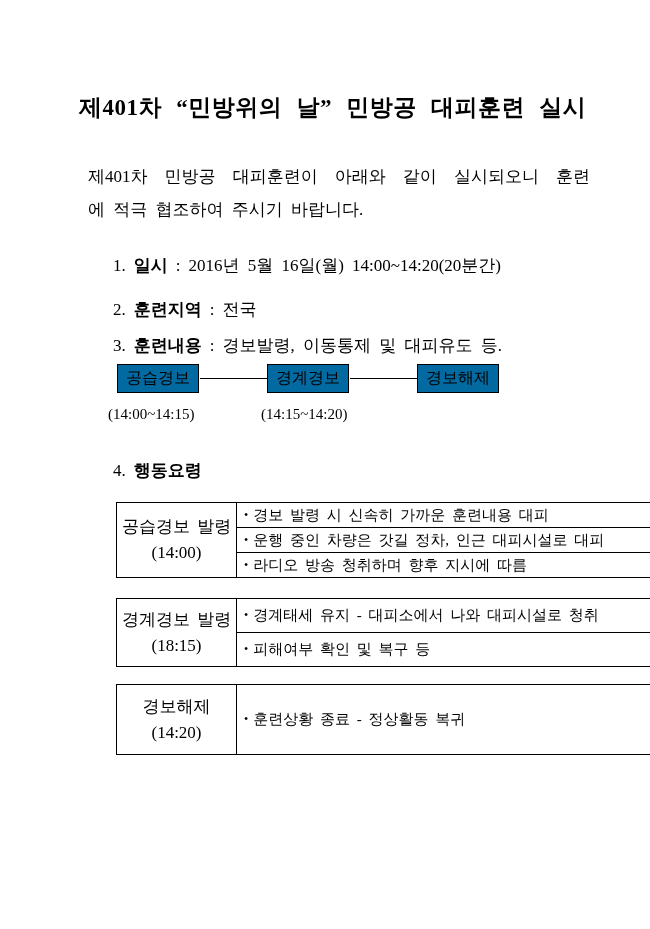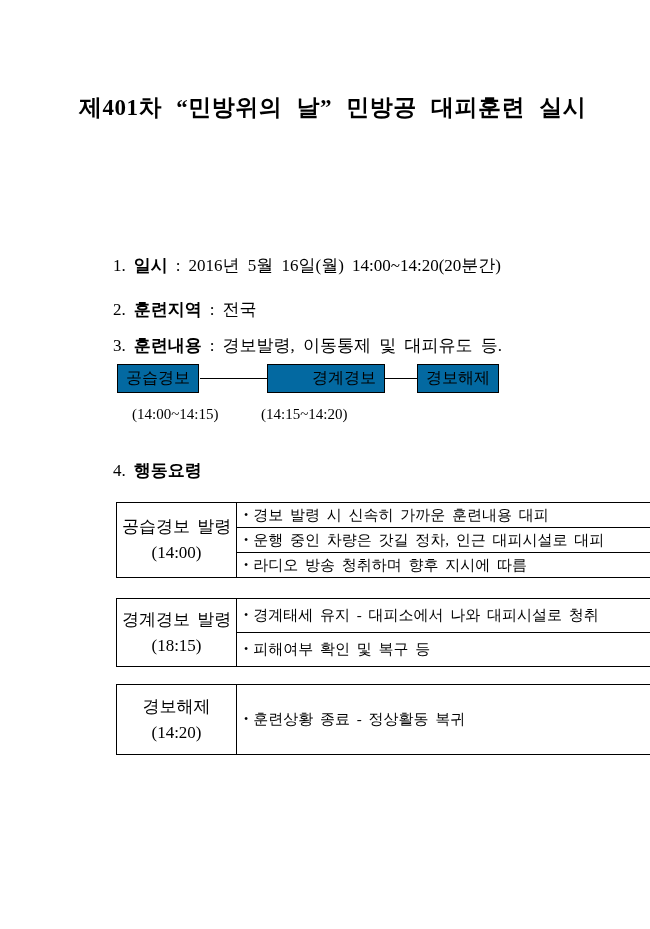--- a/index.html
+++ b/index.html
@@ -55,37 +55,37 @@
   .flow-box {
     position: absolute;
     top: 0;
     width: 80px; height: 27px;
     border: 1.5px solid #000;
     display: flex; align-items: center; justify-content: center;
     font-size: 16px;
     background: #0369a1;
   }
   .flow-box.b1 { left: 0; }
-  .flow-box.b2 { left: 150px; padding-left: 36px; }
+  .flow-box.b2 { left: 150px; }
   .flow-box.b3 { left: 300px; }
   .flow-connector {
     position: absolute;
     top: 14px; height: 0;
     border-top: 1.5px solid #000;
     width: 67px;
   }
   .flow-connector.c1 { left: 83px; }
   .flow-connector.c2 { left: 233px; }
   .flow-time {
     position: absolute;
     top: 42px;
     font-size: 15px;
     white-space: nowrap;
   }
-  .flow-time.t1 { left: -9px; margin-left: 24px; }
+  .flow-time.t1 { left: -9px; }
   .flow-time.t2 { left: 144px; }
 
   .action-table {
     position: absolute;
     left: 116px;
     width: 568px;
     border-collapse: collapse;
     table-layout: fixed;
   }
   .action-table.tbl-1 { top: 502px; }
@@ -122,20 +122,24 @@
     letter-spacing: 1.5px;
   }
 </style>
 </head>
 <body>
 
 <div class="page">
 
   <div class="doc-title">제401차 “민방위의 날” 민방공 대피훈련 실시</div>
 
+  <div class="intro">
+    <div class="line1">제401차 민방공 대피훈련이 아래와 같이 실시되오니 훈련</div>
+    <div class="line2">에 적극 협조하여 주시기 바랍니다.</div>
+  </div>
 
   <div class="list-item item-1">
     <span class="num">1.</span><span class="label">일시</span><span class="colon">:</span><span class="value">2016년 5월 16일(월) 14:00~14:20(20분간)</span>
   </div>
 
   <div class="list-item item-2">
     <span class="num">2.</span><span class="label">훈련지역</span><span class="colon">:</span><span class="value">전국</span>
   </div>
 
   <div class="list-item item-3">

